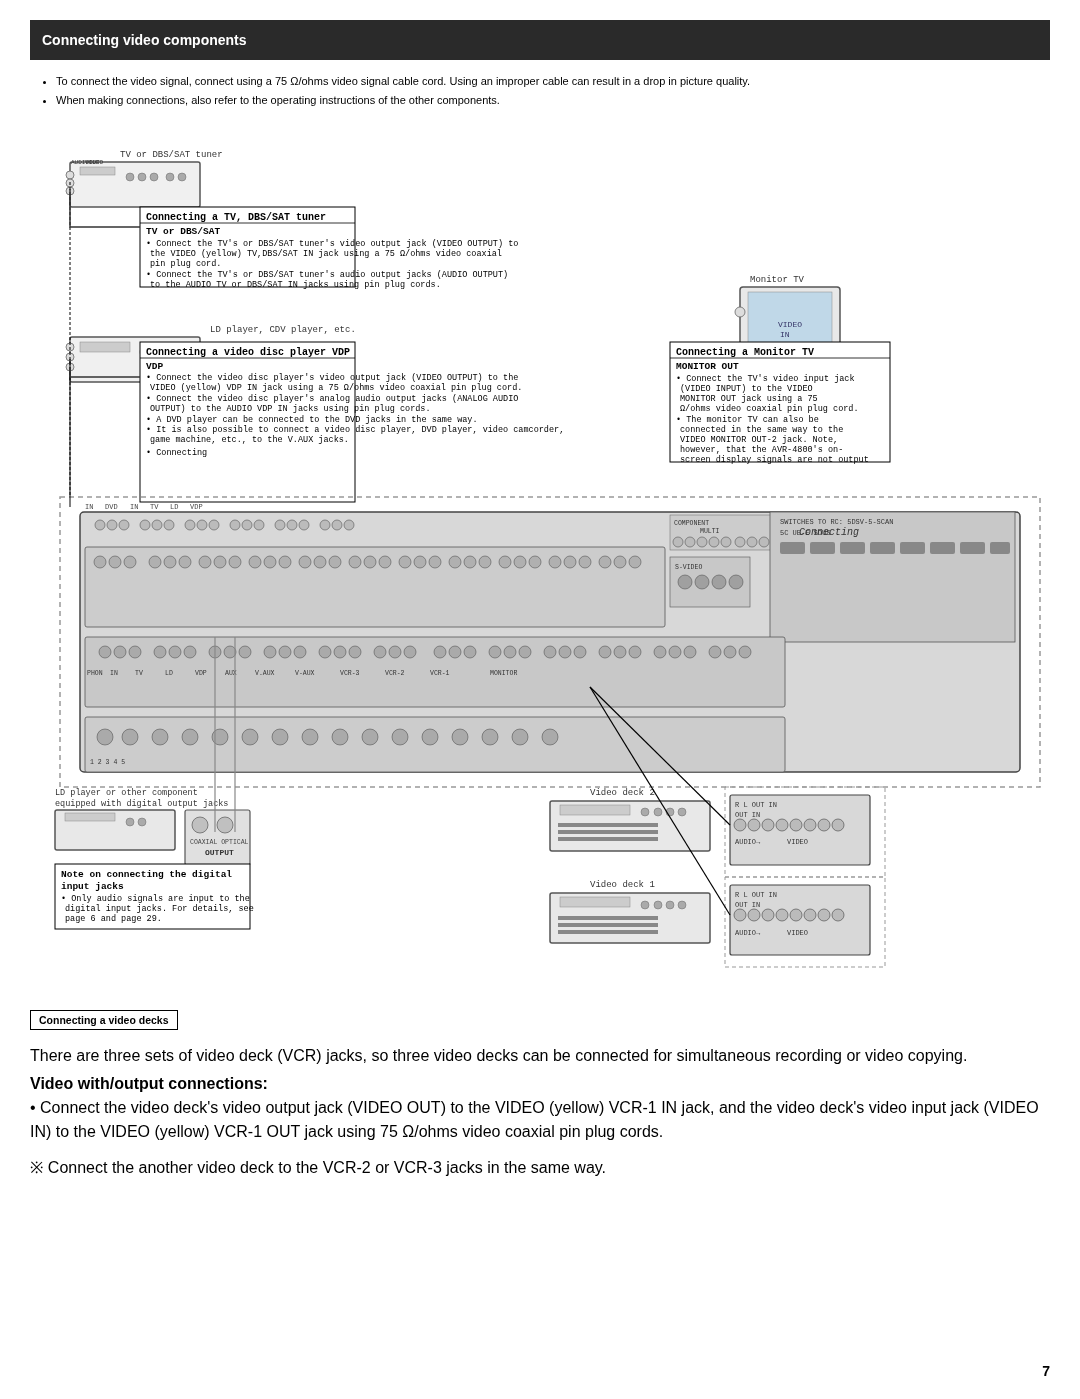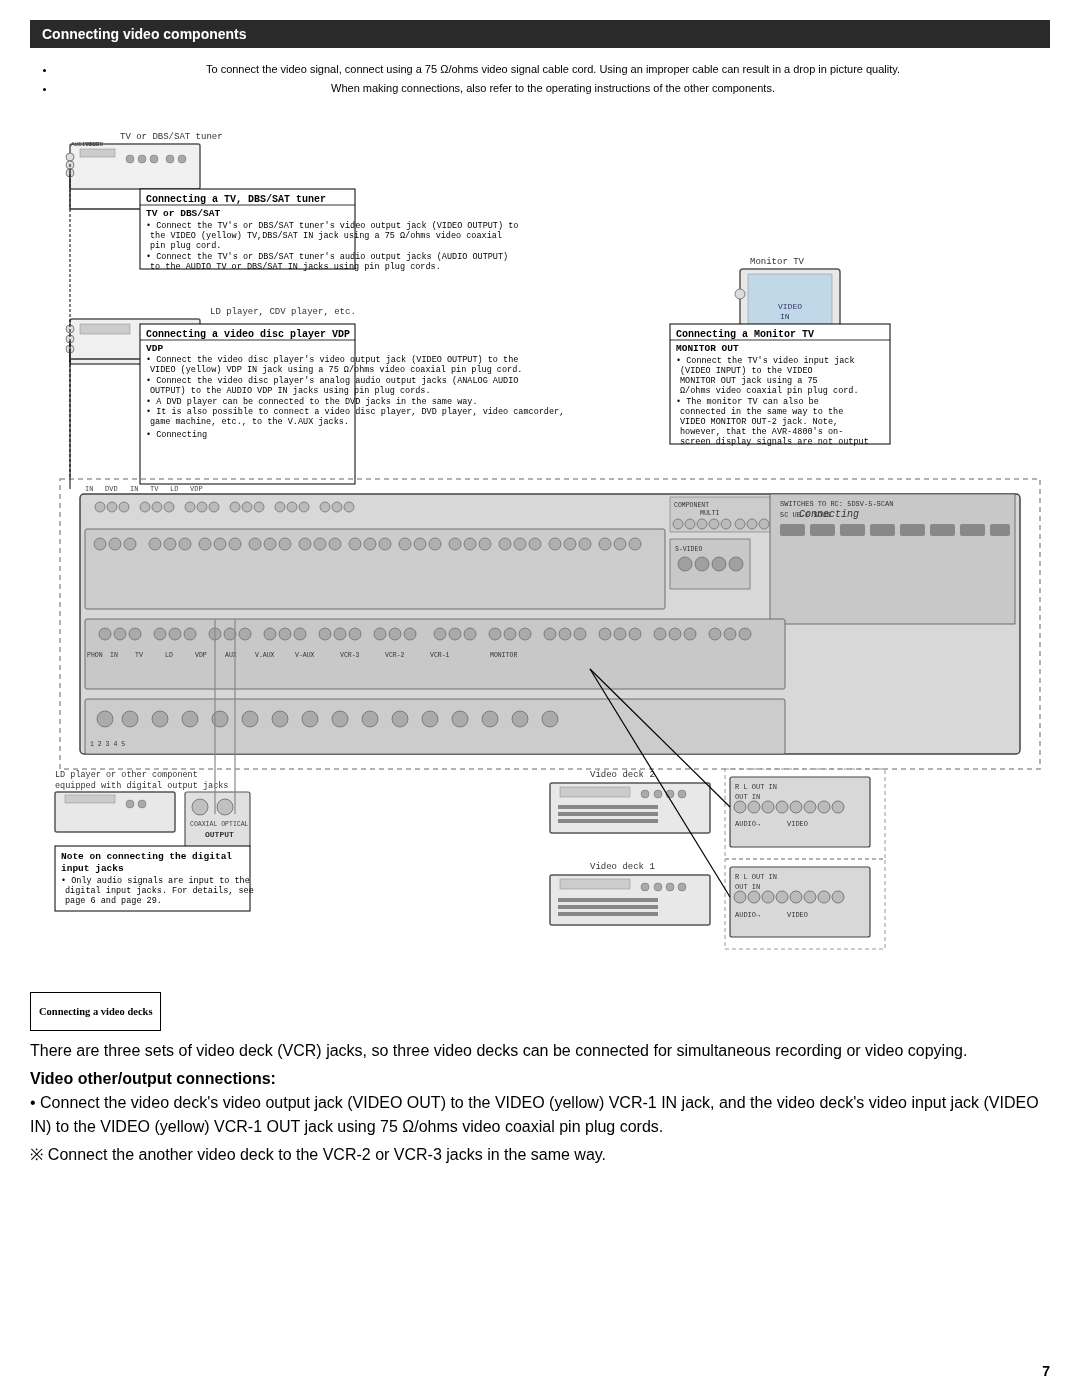--- a/index.html
+++ b/index.html
@@ -15,30 +15,29 @@
 
     .page-container {
       width: 1040px;
       margin: 0 auto;
       padding: 20px 10px;
     }
 
     .section-header {
       background: #2a2a2a;
       color: #fff;
-      padding: 6px 12px;
+      padding: 12px 12px;
       font-size: 14px;
       font-weight: bold;
       margin-bottom: 14px;
     }
 
     .intro-bullets {
-      margin-bottom: 12px;
+      margin-bottom: 18px;
       padding-left: 10px;
-      text-align: center;
     }
     .intro-bullets li {
       list-style: disc;
       margin-left: 16px;
       margin-bottom: 4px;
       font-size: 11px;
       line-height: 1.4;
     }
 
     
@@ -49,25 +48,24 @@
       font-family: Liberation Mono, monospace;
     }
 
     .decks-section {
       margin-top: 10px;
     }
 
     .decks-header {
       border: 1px solid #000;
       display: inline-block;
-      padding: 13px 8px;
+      padding: 3px 8px;
       font-size: 10.5px;
       font-weight: bold;
-      margin-bottom: 8px;
-      font-family: Liberation Serif, serif;
+      margin-bottom: 14px;
     }
 
     .decks-content {
       font-size: 16px;
       line-height: 1.5;
     }
 
     .decks-content .sub-heading {
       font-weight: bold;
       margin-top: 4px;
@@ -446,23 +444,23 @@
 
       <text x="769" y="408" font-size="10" fill="#333" font-style="italic">Connecting</text>
 
     </svg>
   </div>
 
   <div class="decks-section">
     <div class="decks-header">Connecting a video decks</div>
     <div class="decks-content">
       <p>There are three sets of video deck (VCR) jacks, so three video decks can be connected for simultaneous recording or video copying.</p>
-      <p class="sub-heading">Video other/output connections:</p>
+      <p class="sub-heading">Video with/output connections:</p>
       <p>
         • <span>Connect the video deck's video output jack (VIDEO OUT) to the VIDEO (yellow) VCR-1 IN jack, and the video deck's video input jack (VIDEO IN) to the VIDEO (yellow) VCR-1 OUT jack using 75 Ω/ohms video coaxial pin plug cords.</span>
       </p>
-      <p style="margin-top:4px;">※ Connect the another video deck to the VCR-2 or VCR-3 jacks in the same way.</p>
+      <p style="margin-top:12px;">※ Connect the another video deck to the VCR-2 or VCR-3 jacks in the same way.</p>
     </div>
   </div>
 
 </div>
 
 <div class="page-number" style="position:fixed; bottom:20px; right:30px; font-size:14px; font-weight:bold;">7</div>
 
 </body></html>

